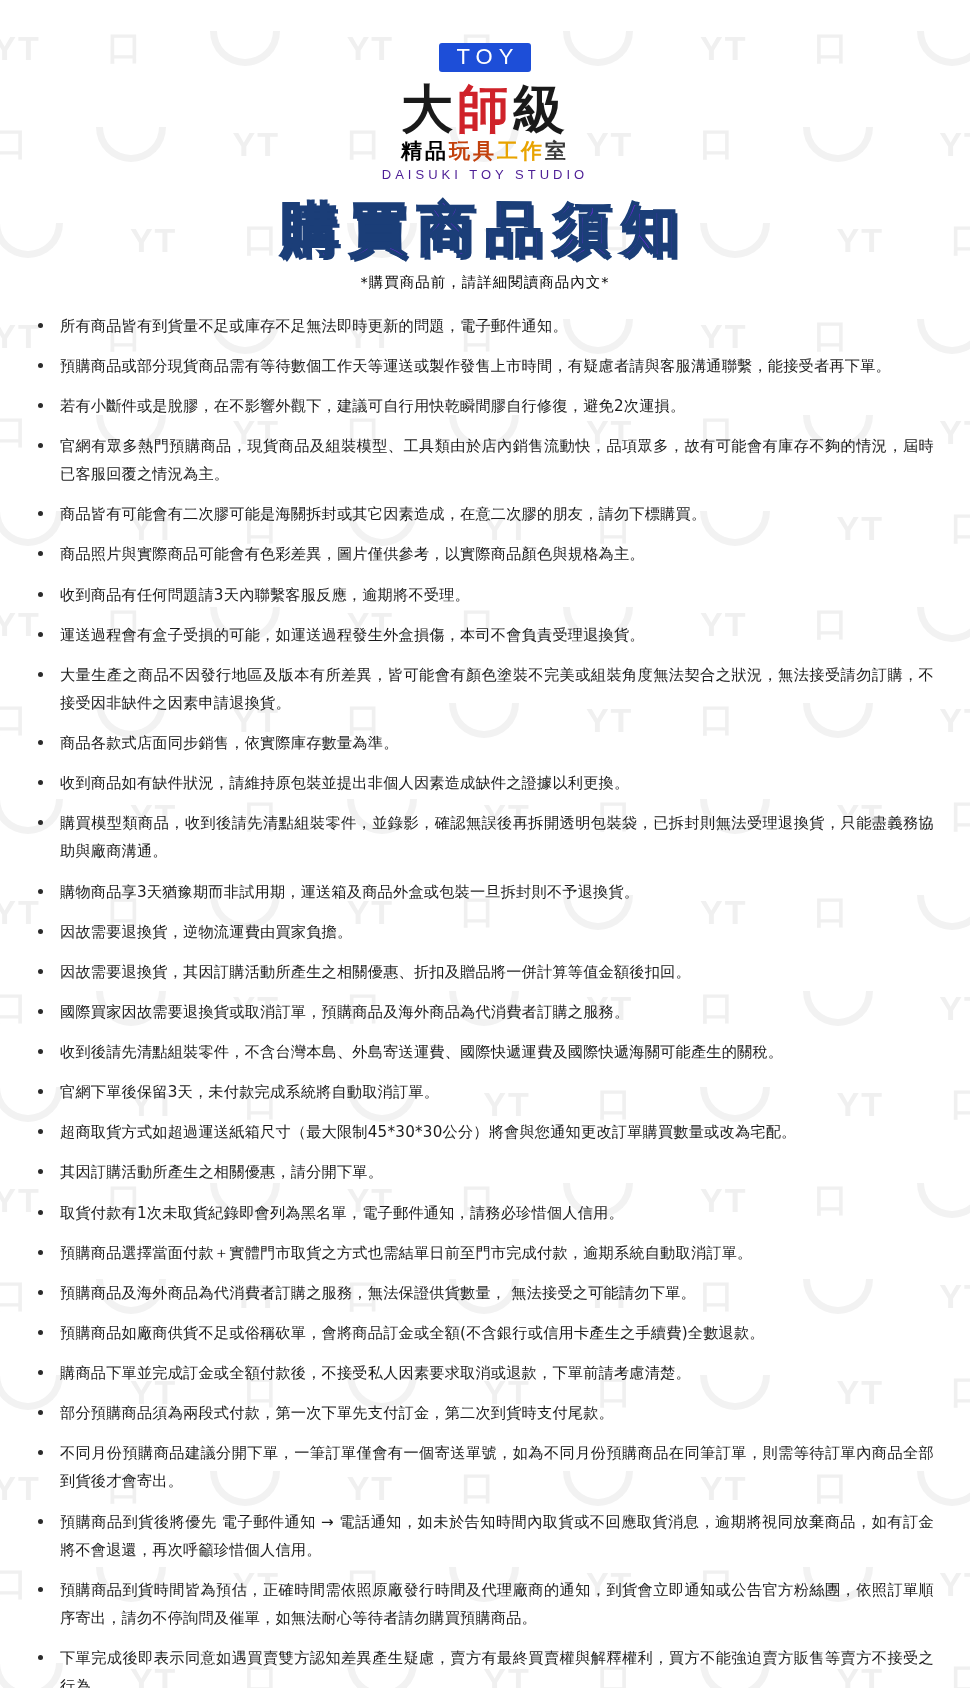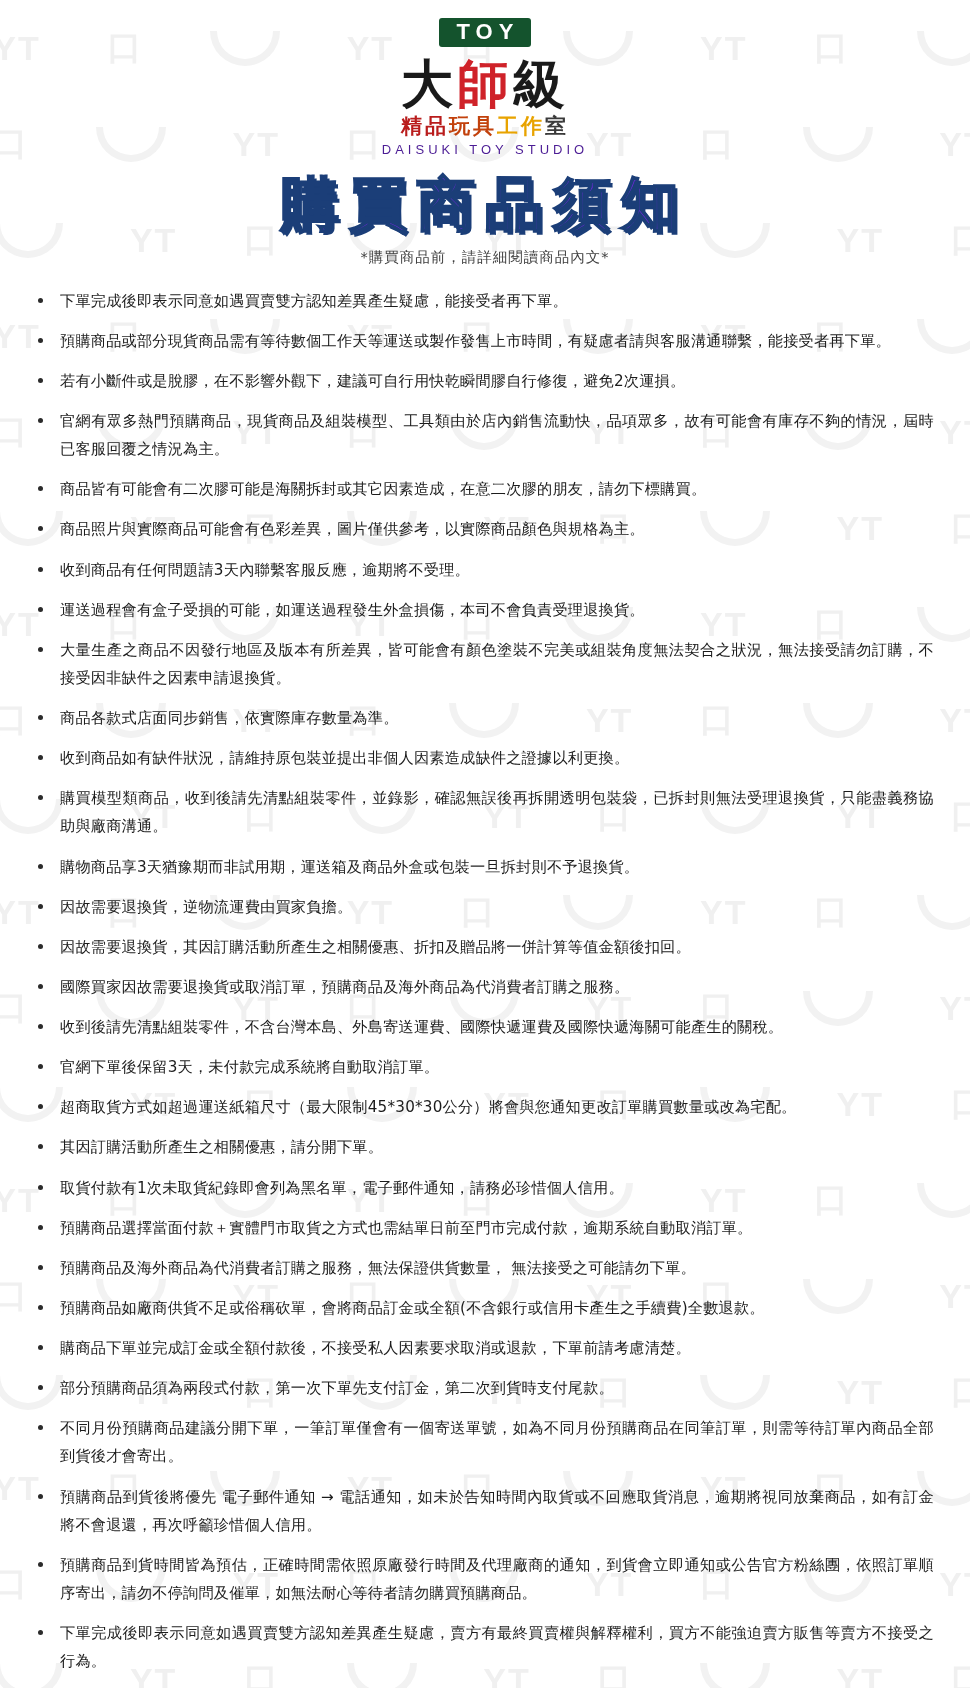--- a/index.html
+++ b/index.html
@@ -54,48 +54,49 @@
     width: 970px;
     padding: 0 0 30px 0;
   }
   
   .logo-block {
     text-align: center;
     padding-top: 18px;
   }
   .toy-badge {
     display: inline-block;
-    background: #14532d;
+    background: #1d4ed8;
     color: #ffffff;
     font-family: "Liberation Sans", sans-serif;
-    font-weight: bold;
+    font-weight: normal;
     font-size: 22px;
     letter-spacing: 6px;
     padding: 2px 12px 3px 18px;
     border-radius: 3px;
     line-height: 1.1;
+    margin-top: 25px;
   }
   .logo-cn {
     margin-top: 10px;
     font-size: 52px;
     font-weight: bold;
     color: #1a1a1a;
     letter-spacing: 4px;
     line-height: 1.05;
     font-family: "DejaVu Sans", sans-serif;
   }
   .logo-cn .red { color: #cf2229; }
   .logo-sub-cn {
     margin-top: 2px;
     font-size: 21px;
     font-weight: bold;
     letter-spacing: 3px;
     line-height: 1.2;
   }
-  .logo-sub-cn .c1 { color: #b91c1c; }
+  .logo-sub-cn .c1 { color: #000000; }
   .logo-sub-cn .c2 { color: #c2410c; }
   .logo-sub-cn .c3 { color: #e8a300; }
   .logo-sub-cn .c4 { color: #3a3a3a; }
   .logo-en {
     margin-top: 3px;
     font-size: 13px;
     letter-spacing: 4px;
     color: #4c1d95;
     font-family: "Liberation Sans", sans-serif;
   }
@@ -109,21 +110,21 @@
     color: #6d28d9;
     -webkit-text-stroke: 2px #1b3e78;
     text-shadow: 3px 3px 0 #1b3e78, 0 0 1px #1b3e78;
     font-family: "DejaVu Sans", sans-serif;
     line-height: 1.15;
   }
   .doc-subtitle {
     text-align: center;
     margin-top: 10px;
     font-size: 14.5px;
-    color: #404040;
+    color: #000000;
     letter-spacing: 1px;
   }
   
   ul.notice-list {
     list-style: none;
     margin: 20px 0 0 0;
     padding: 0 36px 0 26px;
   }
   ul.notice-list li {
     position: relative;
@@ -360,21 +361,21 @@
     <div class="logo-sub-cn">
       <span class="c1">精品</span><span class="c2">玩具</span><span class="c3">工作</span><span class="c4">室</span>
     </div>
     <div class="logo-en">DAISUKI TOY STUDIO</div>
   </div>
 
   <div class="doc-title">購買商品須知</div>
   <div class="doc-subtitle">*購買商品前，請詳細閱讀商品內文*</div>
 
   <ul class="notice-list" id="notice-list">
-      <li>下單完成後即表示同意如遇買賣雙方認知差異產生疑慮，能接受者再下單。</li>
+      <li>所有商品皆有到貨量不足或庫存不足無法即時更新的問題，電子郵件通知。</li>
       <li>預購商品或部分現貨商品需有等待數個工作天等運送或製作發售上市時間，有疑慮者請與客服溝通聯繫，能接受者再下單。</li>
       <li>若有小斷件或是脫膠，在不影響外觀下，建議可自行用快乾瞬間膠自行修復，避免2次運損。</li>
       <li>官網有眾多熱門預購商品，現貨商品及組裝模型、工具類由於店內銷售流動快，品項眾多，故有可能會有庫存不夠的情況，屆時已客服回覆之情況為主。</li>
       <li>商品皆有可能會有二次膠可能是海關拆封或其它因素造成，在意二次膠的朋友，請勿下標購買。</li>
       <li>商品照片與實際商品可能會有色彩差異，圖片僅供參考，以實際商品顏色與規格為主。</li>
       <li>收到商品有任何問題請3天內聯繫客服反應，逾期將不受理。</li>
       <li>運送過程會有盒子受損的可能，如運送過程發生外盒損傷，本司不會負責受理退換貨。</li>
       <li>大量生產之商品不因發行地區及版本有所差異，皆可能會有顏色塗裝不完美或組裝角度無法契合之狀況，無法接受請勿訂購，不接受因非缺件之因素申請退換貨。</li>
       <li>商品各款式店面同步銷售，依實際庫存數量為準。</li>
       <li>收到商品如有缺件狀況，請維持原包裝並提出非個人因素造成缺件之證據以利更換。</li>

